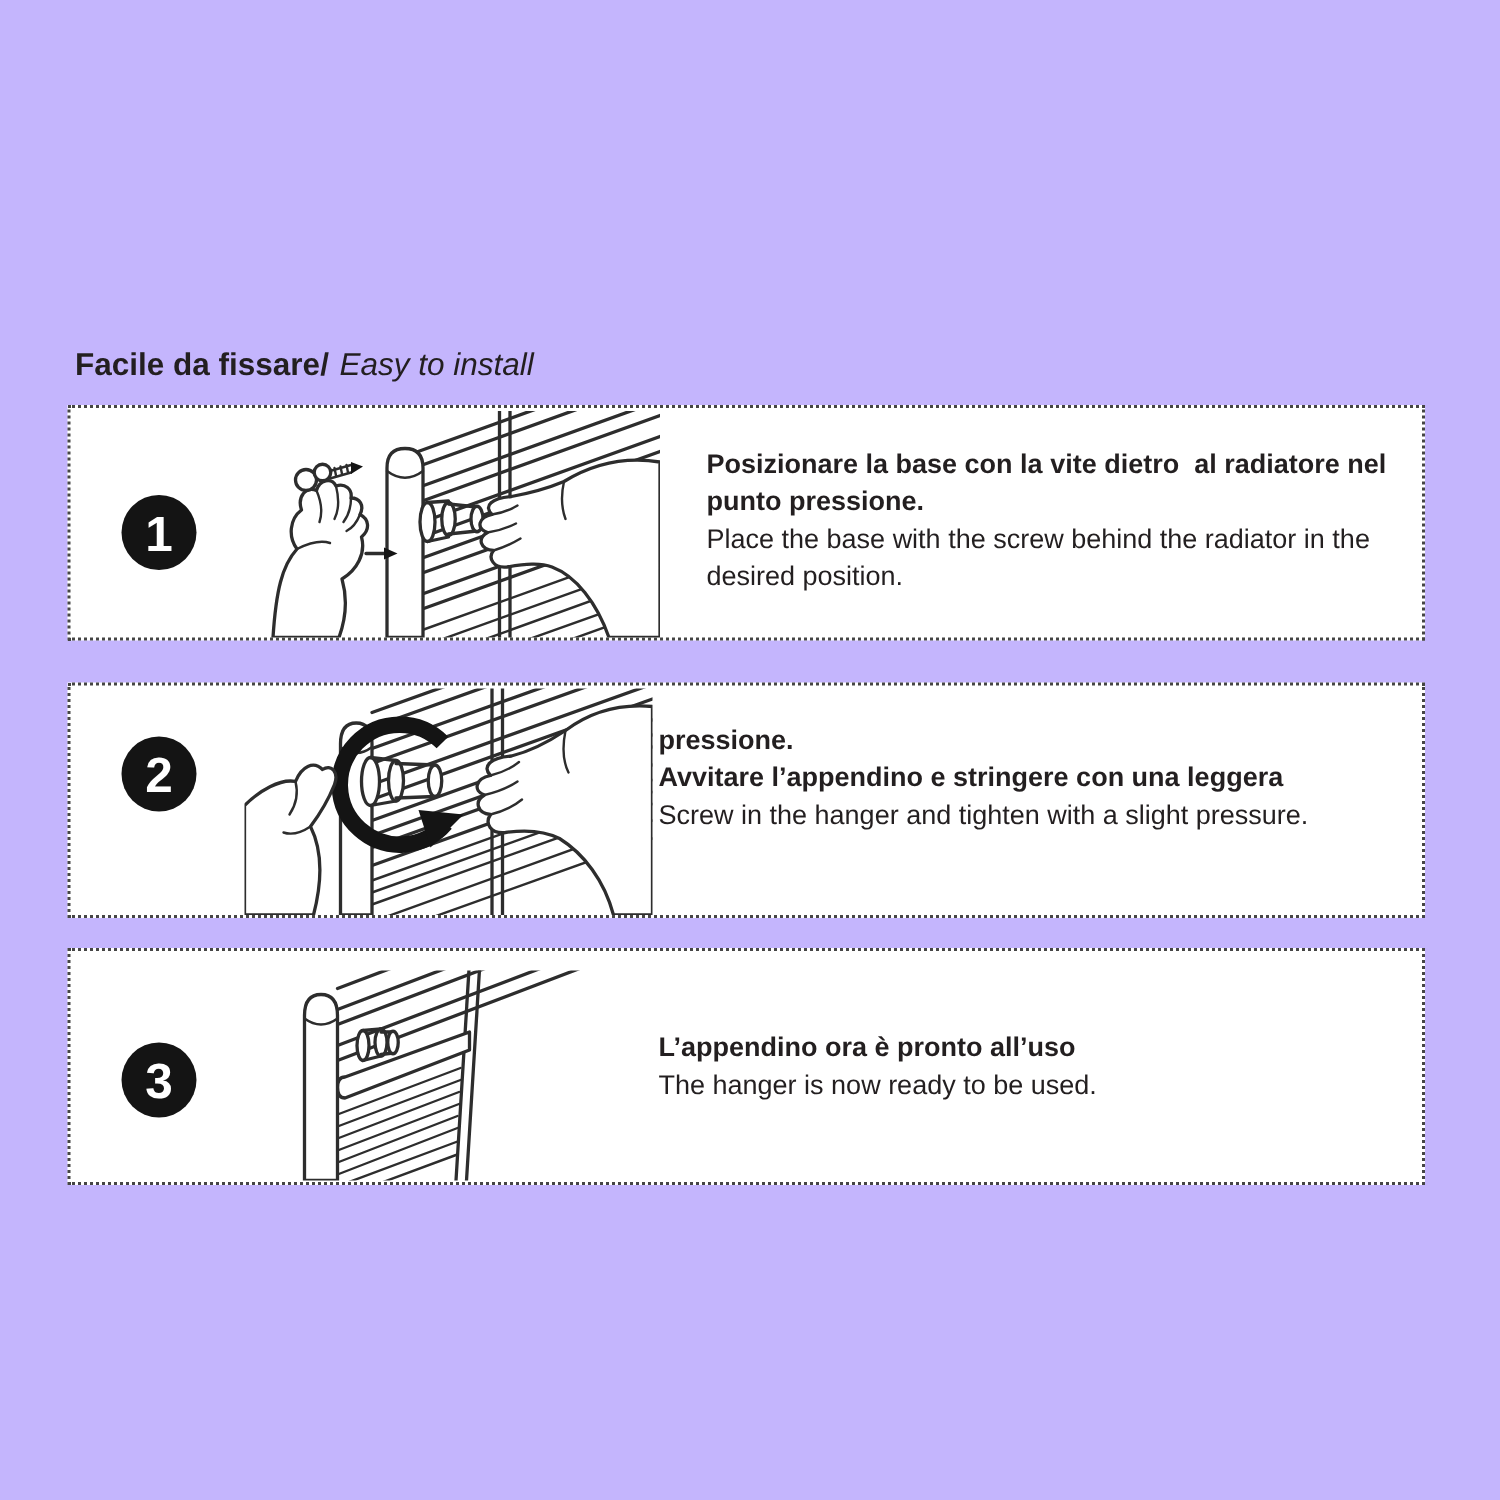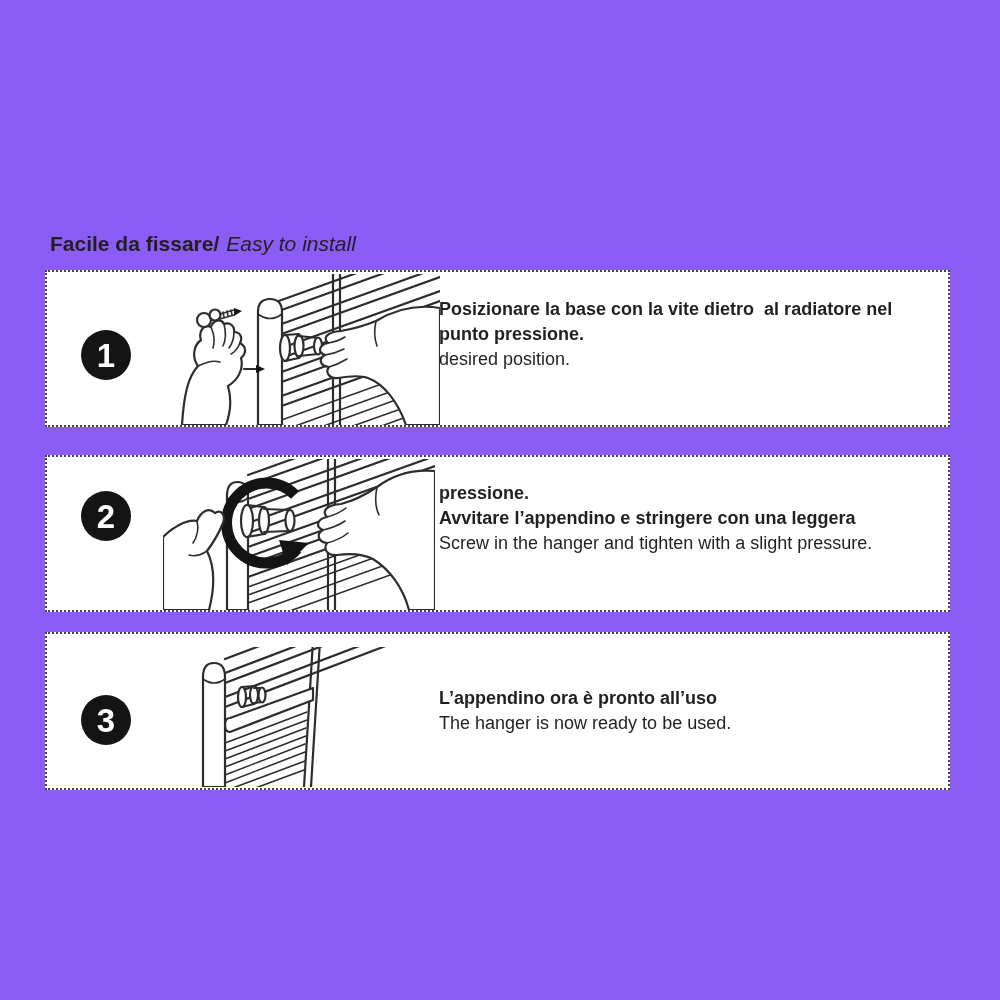--- a/index.html
+++ b/index.html
@@ -1,17 +1,17 @@
 <!DOCTYPE html>
 <html><head>
 <meta charset="utf-8">
 <style>
   html,body{margin:0;padding:0;background:#ffffff;}
   .page{
-    position:relative;width:1000px;height:1000px;background:#8b5cf6;
+    position:relative;width:1000px;height:1000px;background:#c4b5fd;
     font-family:"Liberation Sans","DejaVu Sans",sans-serif;color:#231f20;overflow:hidden;
   }
   .title{
     position:absolute;left:50px;top:231px;font-size:21px;line-height:26px;
   }
   .title .it{font-weight:bold;}
   .title .en{font-style:italic;font-weight:normal;margin-left:7px;}
   .step{
     position:absolute;left:45px;width:905px;box-sizing:border-box;
     border:2px dotted #454545;background:#ffffff;
@@ -25,21 +25,21 @@
     display:flex;align-items:center;justify-content:center;line-height:1;
   }
   .step1 .badge{left:34px;top:58px;}
   .step2 .badge{left:34px;top:34px;}
   .step3 .badge{left:34px;top:61px;}
   .illus{position:absolute;display:block;}
   .step1 .illus{left:121px;top:2px;width:272px;height:151px;}
   .step2 .illus{left:116px;top:2px;width:272px;height:151px;}
   .step3 .illus{left:153px;top:13px;width:225px;height:140px;}
   .txt{position:absolute;left:392px;}
-  .step1 .txt{top:25px;}
+  .step1 .txt{top:25px;margin-left:32px;}
   .step2 .txt{top:24px;}
   .step3 .txt{top:52px;}
   .txt div{font-size:18px;line-height:25px;white-space:pre;}
   .txt .h{font-weight:bold;}
   
   .lineart *{vector-effect:non-scaling-stroke;}
   .lk{stroke:#2d2d2d;stroke-width:2.2;fill:none;stroke-linecap:round;stroke-linejoin:round;}
   .lt{stroke:#2d2d2d;stroke-width:1.6;fill:none;stroke-linecap:round;stroke-linejoin:round;}
   .wf{stroke:#2d2d2d;stroke-width:2.2;fill:#ffffff;stroke-linecap:round;stroke-linejoin:round;}
   .bk{fill:#141414;stroke:none;}
@@ -122,20 +122,21 @@
         <path d="M160,69 C167,68 172,66 177,63"></path>
         <path d="M157,81 C164,80 170,78 176,75"></path>
         <path d="M161,93 C168,91 174,88 179,85"></path>
         <path d="M208,47 C206,56 206,64 209,72"></path>
       </g>
     </svg>
 
     <div class="txt">
       <div class="h">Posizionare la base con la vite dietro  al radiatore nel</div>
       <div class="h">punto pressione.</div>
+      <div>Place the base with the screw behind the radiator in the</div>
       <div>desired position.</div>
     </div>
   </section>
 
   <section class="step step2">
     <div class="badge">
       <span>2</span>
     </div>
 
     <svg class="illus lineart" viewBox="0 0 272 151" aria-hidden="true">

